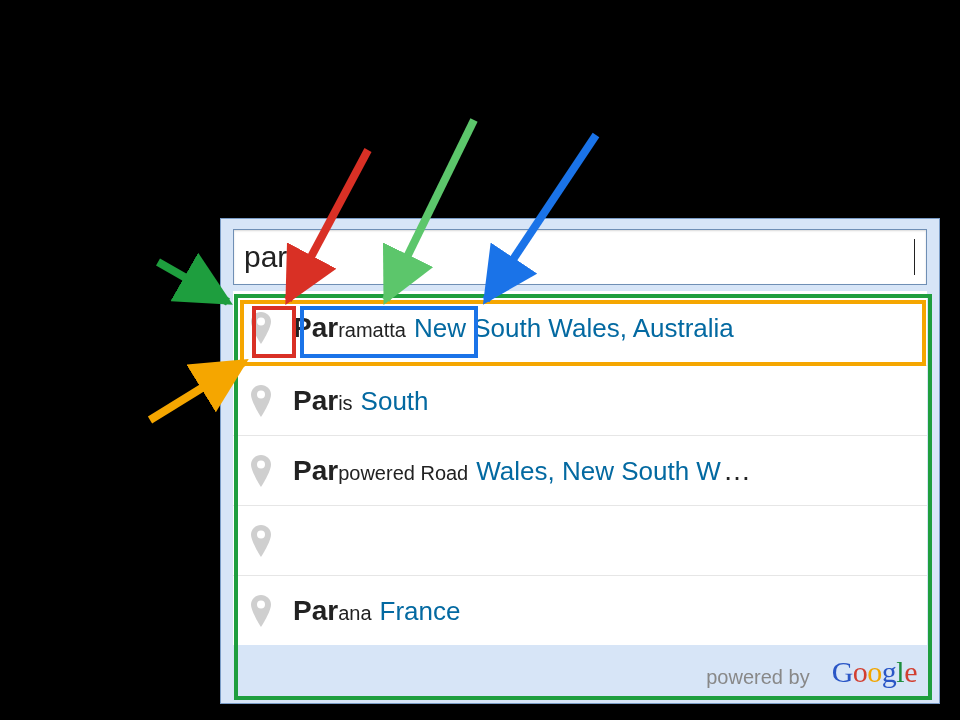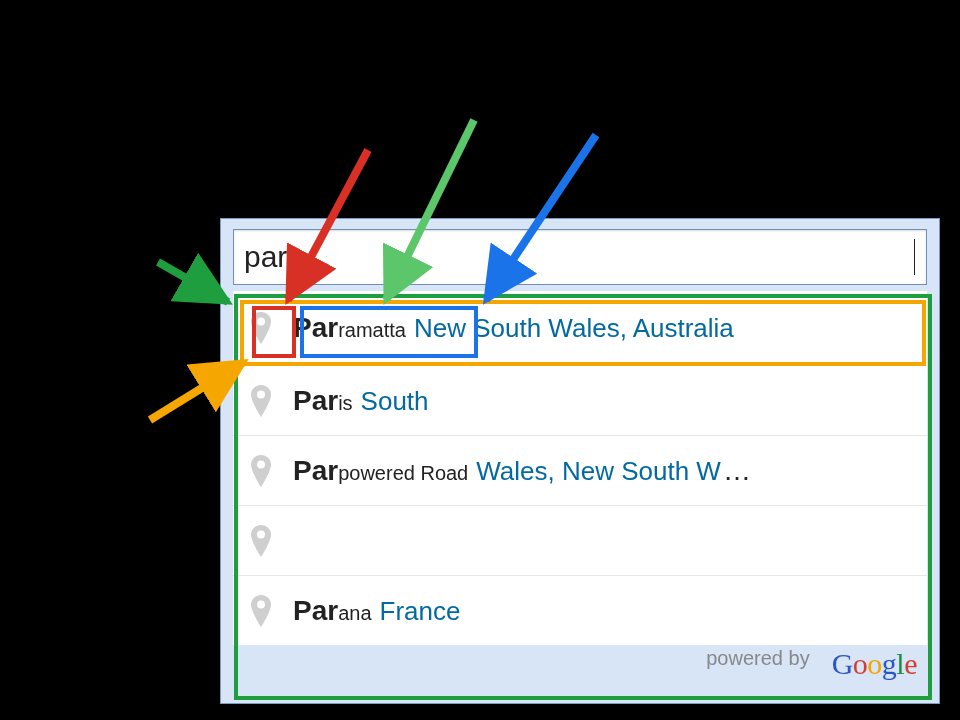--- a/index.html
+++ b/index.html
@@ -91,22 +91,22 @@
   }
   .ellipsis {
     font-size: 28px;
     color: #222;
     letter-spacing: 2px;
     margin-left: 2px;
   }
   .attribution {
     display: flex;
     justify-content: flex-end;
-    align-items: flex-start;
-    padding: 2px 10px 0 0;
+    align-items: flex-end;
+    padding: 10px 10px 0 0;
     font-size: 20px;
     color: #888;
     font-family: Arial, sans-serif;
   }
   .g-logo {
     margin-left: 22px;
     font-family: "Times New Roman", Georgia, serif;
     font-size: 30px;
     font-weight: 500;
     letter-spacing: -0.5px;

